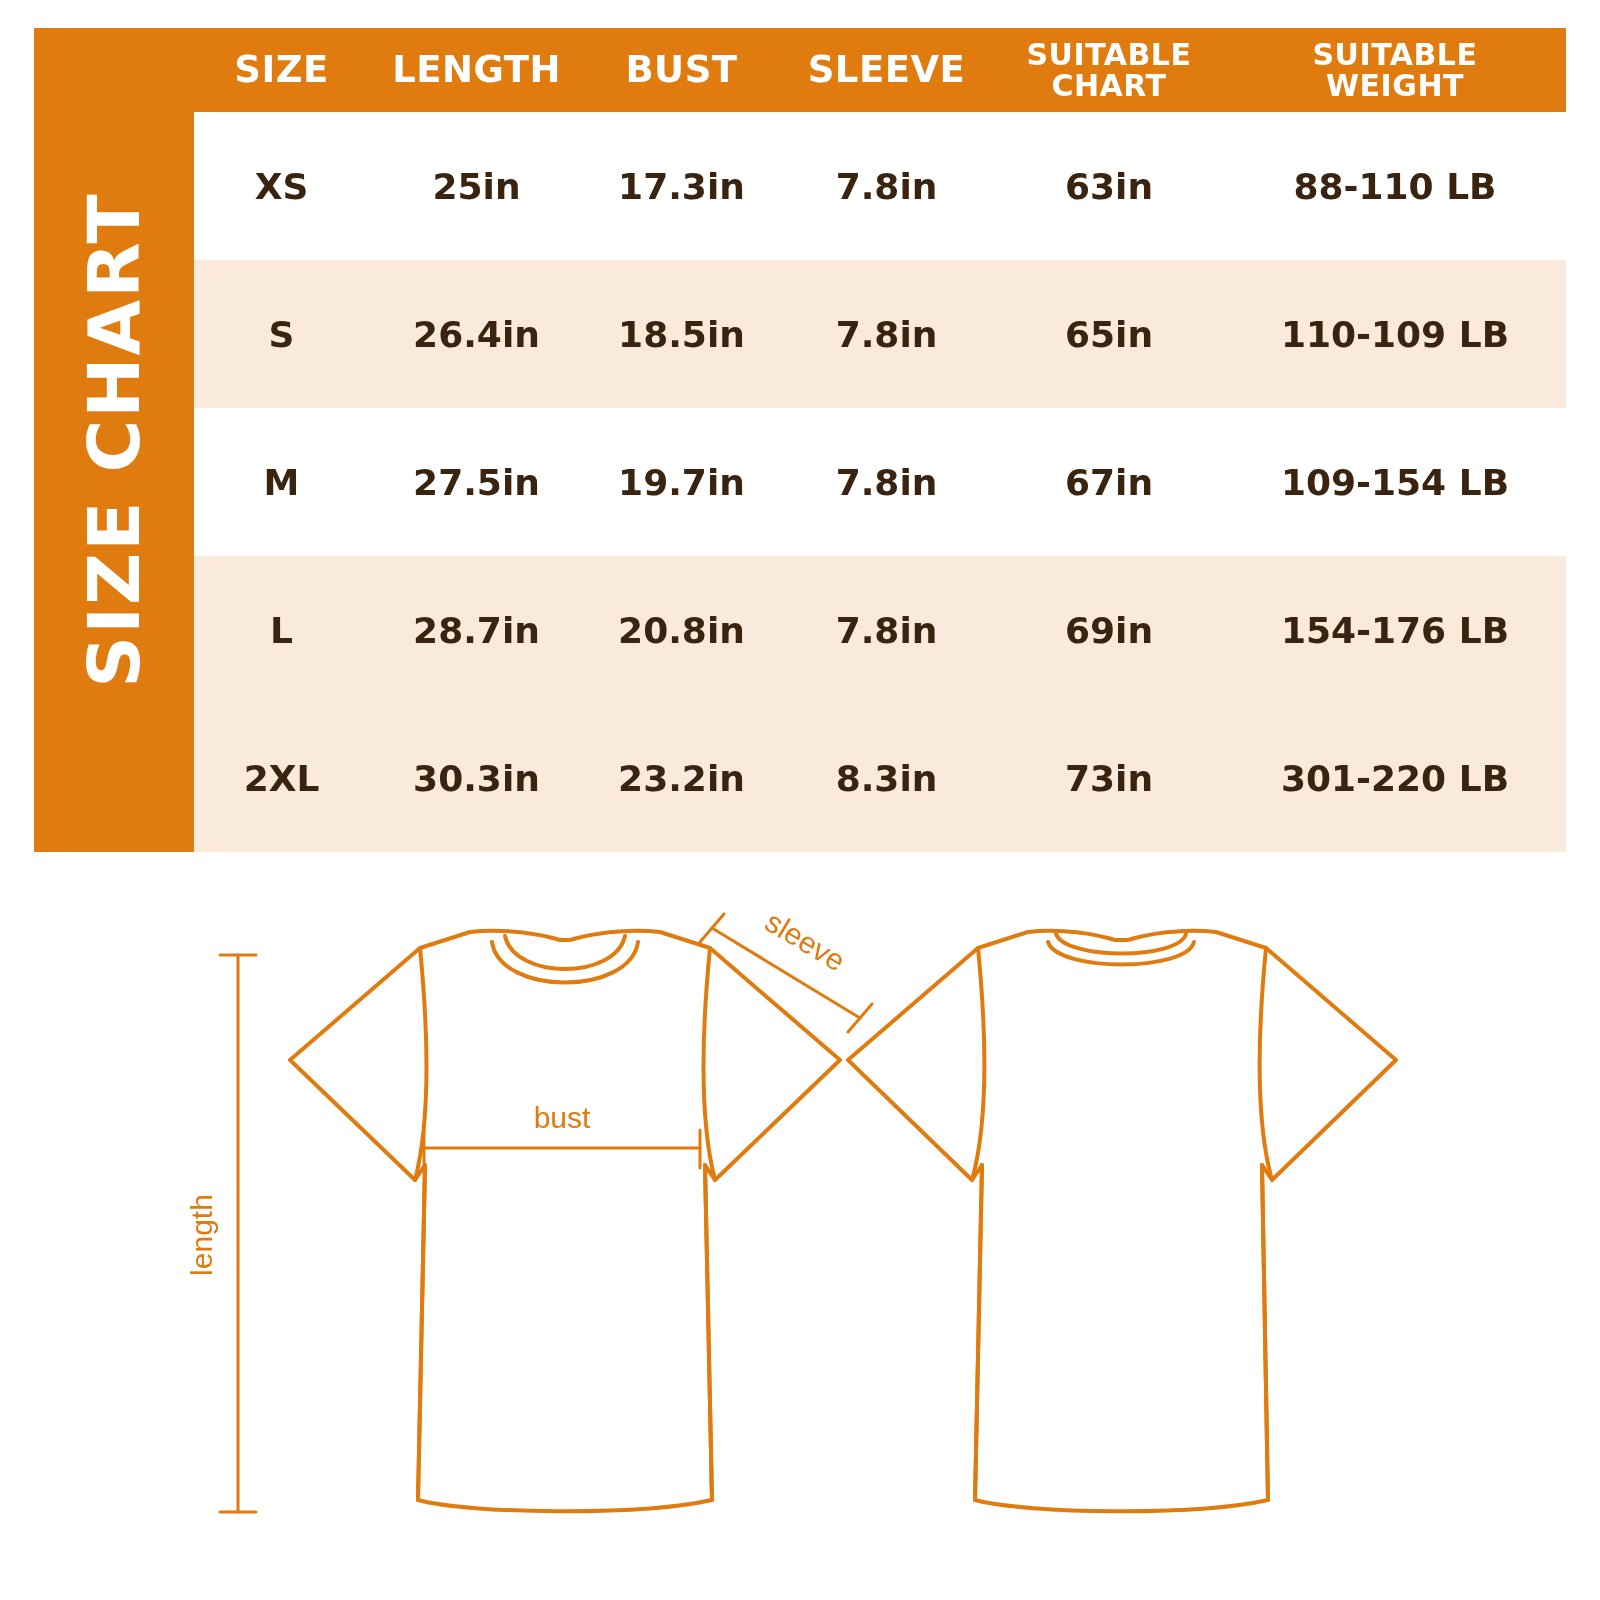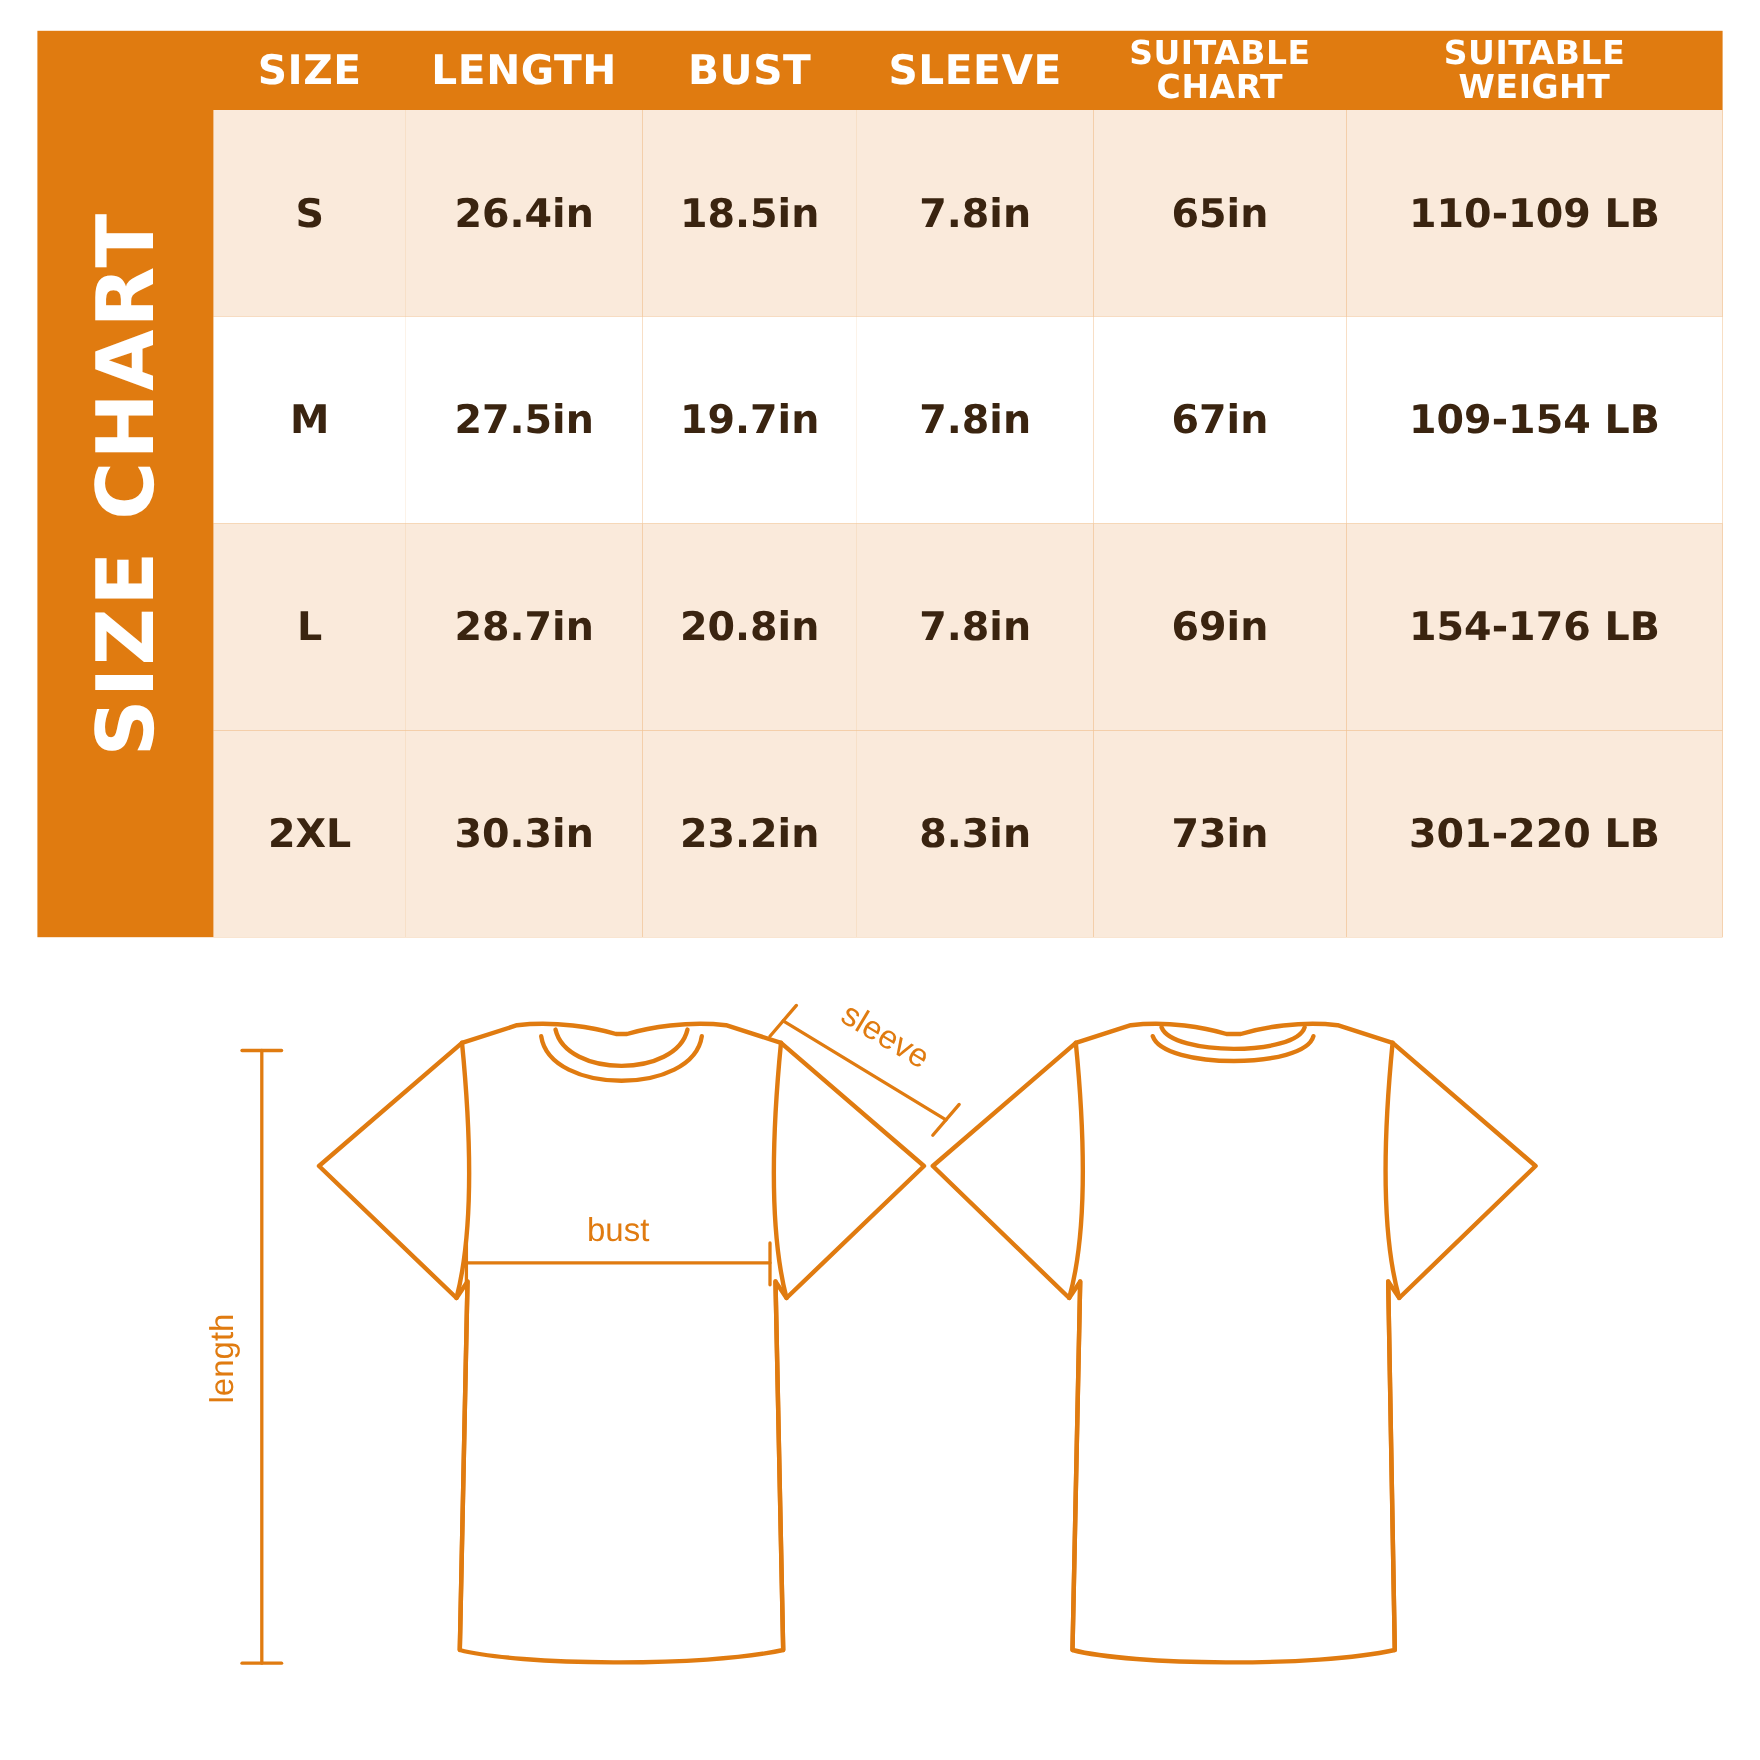--- a/index.html
+++ b/index.html
@@ -57,21 +57,21 @@
     width: 100%;
     height: 100%;
     table-layout: fixed;
   }
   table.size-table th {
     color: #ffffff;
     font-size: 37px;
     font-weight: bold;
     font-family: "DejaVu Sans", sans-serif;
     letter-spacing: 0.5px;
-    height: 72px;
+    height: 84px;
     vertical-align: middle;
     text-align: center;
     line-height: 1.05;
     padding: 0 4px;
   }
   table.size-table th.two-line {
     font-size: 30px;
     text-align: center;
   }
   table.size-table td {
@@ -135,20 +135,28 @@
             <span>SUITABLE</span><br>
             <span>CHART</span>
           </th>
           <th class="two-line">
             <span>SUITABLE</span><br>
             <span>WEIGHT</span>
           </th>
         </tr>
       </thead>
       <tbody>
+        <tr class="row-white">
+          <td>XS</td>
+          <td>25in</td>
+          <td>17.3in</td>
+          <td>7.8in</td>
+          <td>63in</td>
+          <td>88-110 LB</td>
+        </tr>
         <tr class="row-tint">
           <td>S</td>
           <td>26.4in</td>
           <td>18.5in</td>
           <td>7.8in</td>
           <td>65in</td>
           <td>110-109 LB</td>
         </tr>
         <tr class="row-white">
           <td>M</td>

